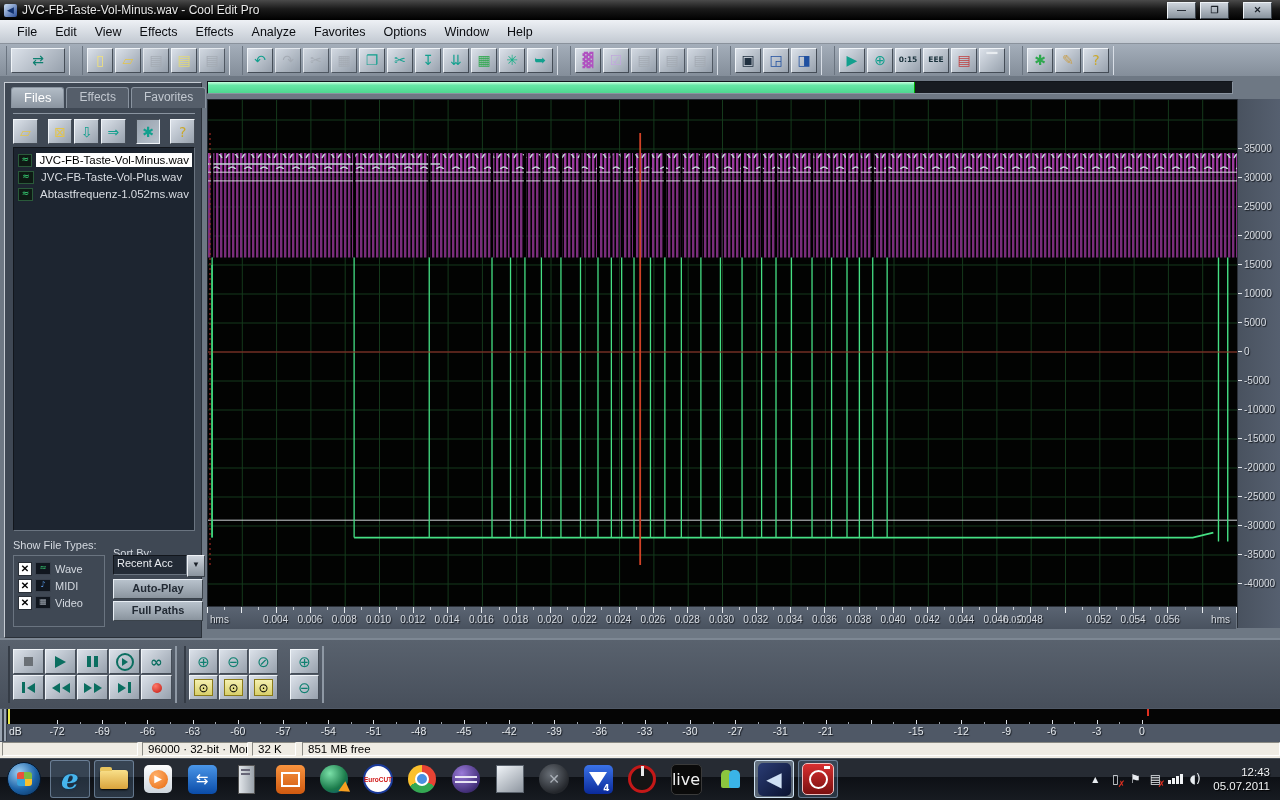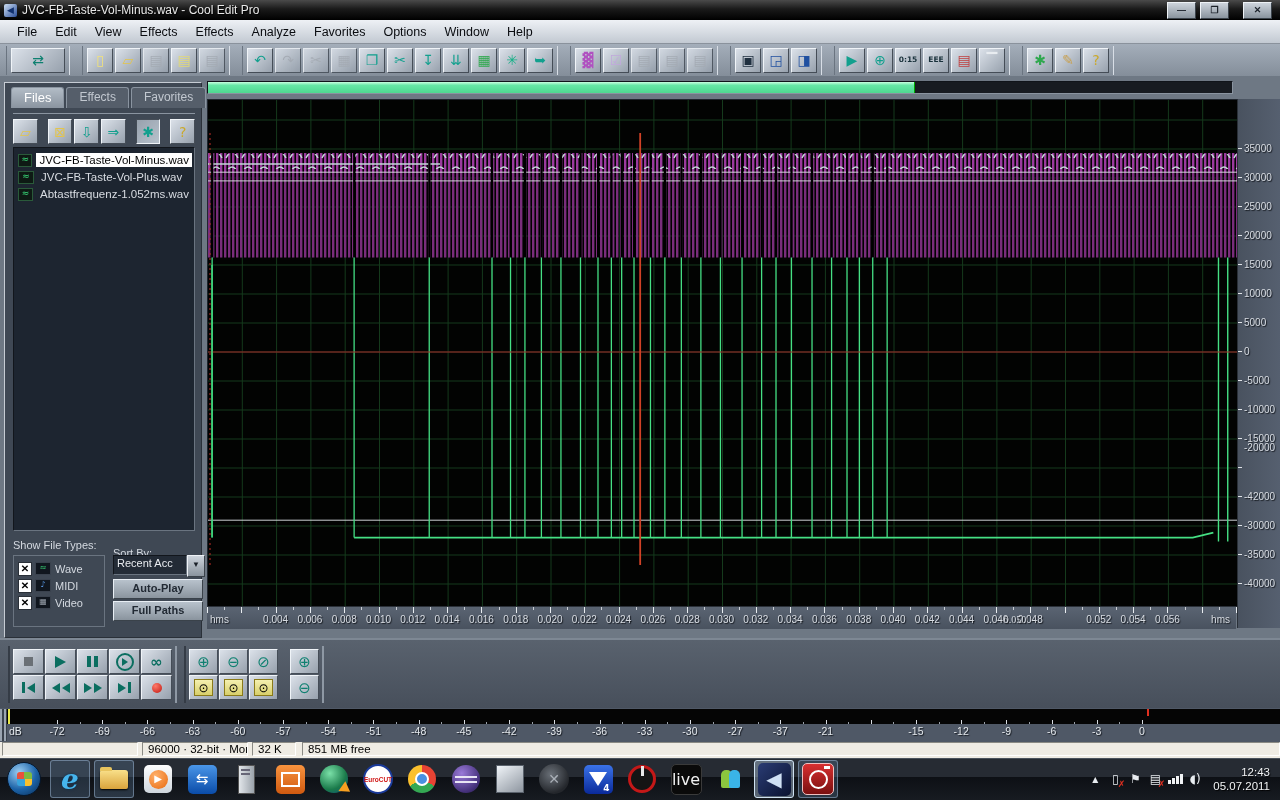--- a/index.html
+++ b/index.html
@@ -643,23 +643,23 @@
       <span class="alab" style="top: 223px;">5000</span>
       <div class="atick" style="top: 252px;"></div>
       <span class="alab" style="top: 252px;">0</span>
       <div class="atick" style="top: 281px;"></div>
       <span class="alab" style="top: 281px;">-5000</span>
       <div class="atick" style="top: 310px;"></div>
       <span class="alab" style="top: 310px;">-10000</span>
       <div class="atick" style="top: 339px;"></div>
       <span class="alab" style="top: 339px;">-15000</span>
       <div class="atick" style="top: 368px;"></div>
-      <span class="alab" style="top: 348px;">-20000</span>
+      <span class="alab" style="top: 368px;">-20000</span>
       <div class="atick" style="top: 397px;"></div>
-      <span class="alab" style="top: 397px;">-42000</span>
+      <span class="alab" style="top: 397px;">-25000</span>
       <div class="atick" style="top: 426px;"></div>
       <span class="alab" style="top: 426px;">-30000</span>
       <div class="atick" style="top: 455px;"></div>
       <span class="alab" style="top: 455px;">-35000</span>
       <div class="atick" style="top: 484px;"></div>
       <span class="alab" style="top: 484px;">-40000</span>
     </div>
 
   <div id="transport">
     <div class="tgroup" id="transgroup" style="left:8px;">
@@ -806,21 +806,21 @@
       <span class="mlab" style="left: 328.25px;">-54</span>
       <span class="mlab" style="left: 373.458px;">-51</span>
       <span class="mlab" style="left: 418.667px;">-48</span>
       <span class="mlab" style="left: 463.875px;">-45</span>
       <span class="mlab" style="left: 509.083px;">-42</span>
       <span class="mlab" style="left: 554.292px;">-39</span>
       <span class="mlab" style="left: 599.5px;">-36</span>
       <span class="mlab" style="left: 644.708px;">-33</span>
       <span class="mlab" style="left: 689.917px;">-30</span>
       <span class="mlab" style="left: 735.125px;">-27</span>
-      <span class="mlab" style="left: 780.333px;">-37</span>
+      <span class="mlab" style="left: 780.333px;">-31</span>
       <span class="mlab" style="left: 825.542px;">-21</span>
       <span class="mlab" style="left: 870.75px; margin-top: 31px;">-18</span>
       <span class="mlab" style="left: 915.958px;">-15</span>
       <span class="mlab" style="left: 961.167px;">-12</span>
       <span class="mlab" style="left: 1006.38px;">-9</span>
       <span class="mlab" style="left: 1051.58px;">-6</span>
       <span class="mlab" style="left: 1096.79px;">-3</span>
       <span class="mlab" style="left: 1142px;">0</span>
     </div>
 

